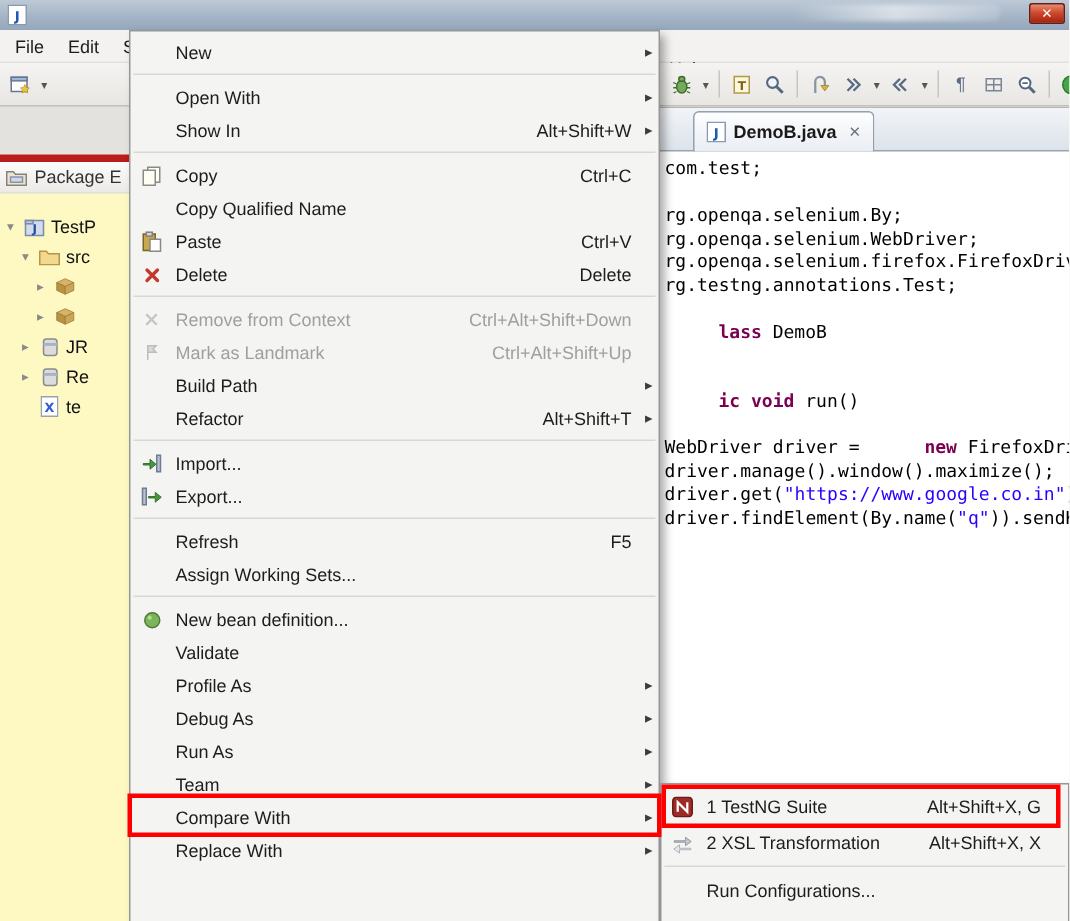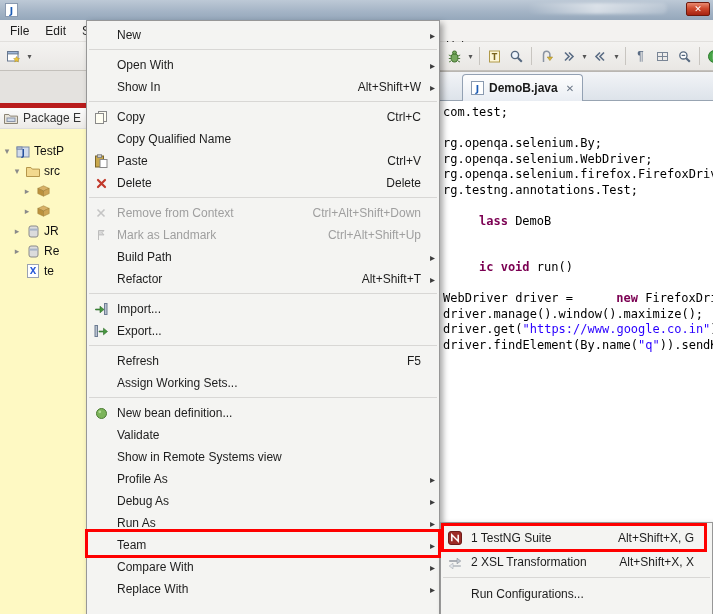--- a/index.html
+++ b/index.html
@@ -410,26 +410,20 @@
         <span class="mi-arrow"></span>
       </div>
       <div class="menu-item">
         <span class="mi-icon"></span>
         <span class="mi-label">Validate</span>
         <span class="mi-shortcut"></span>
         <span class="mi-arrow"></span>
       </div>
       <div class="menu-item">
         <span class="mi-icon"></span>
-        <span class="mi-label">Show in Remote Systems view</span>
-        <span class="mi-shortcut"></span>
-        <span class="mi-arrow"></span>
-      </div>
-      <div class="menu-item">
-        <span class="mi-icon"></span>
         <span class="mi-label">Profile As</span>
         <span class="mi-shortcut"></span>
         <span class="mi-arrow">▸</span>
       </div>
       <div class="menu-item">
         <span class="mi-icon"></span>
         <span class="mi-label">Debug As</span>
         <span class="mi-shortcut"></span>
         <span class="mi-arrow">▸</span>
       </div>

